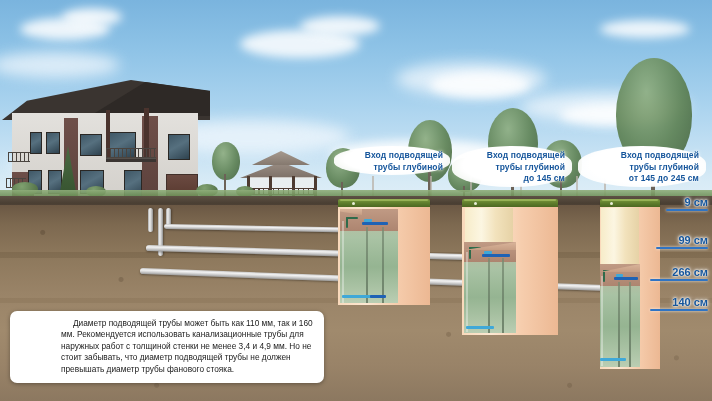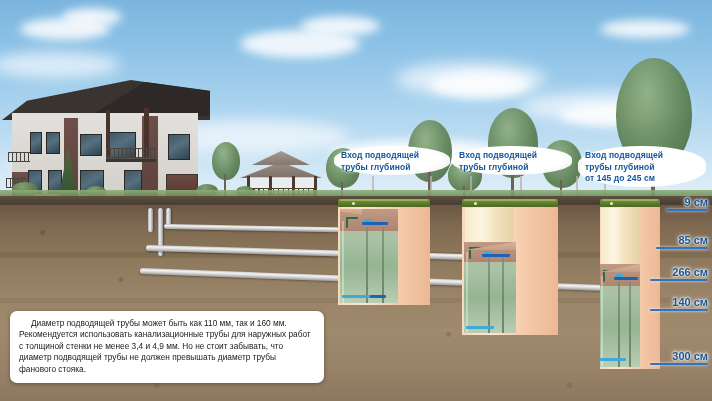--- a/index.html
+++ b/index.html
@@ -199,21 +199,21 @@
     position:absolute; background:#3fa8d8; border-radius:1px;
   }
   .tank-chamfer {
     position:absolute;
     background:linear-gradient(to bottom,#d9b49a,#c69e84);
   }
 
   
   .callout {
     position:absolute;
-    text-align:left;
+    text-align:right;
     color:#15559b;
     font-weight:bold;
     font-size:8.5px;
     line-height:11.5px;
     letter-spacing:.1px;
     padding:4px 7px 2px 7px;
     border-radius:50%/44%;
     background:radial-gradient(ellipse at 50% 46%, #ffffff 0%, #ffffff 58%, rgba(255,255,255,.92) 74%, rgba(255,255,255,.55) 88%, rgba(255,255,255,0) 100%);
     text-shadow:0 0 2px #fff, 0 0 4px #fff;
   }
@@ -236,21 +236,21 @@
   .infobox {
     position:absolute; left:10px; top:311px; width:314px;
     background:#ffffff;
     border-radius:7px;
     padding:7px 9px 8px 9px;
     color:#1a1a1a;
     font-size:8.3px;
     line-height:11.4px;
     box-shadow:0 1px 4px rgba(0,0,0,.35);
   }
-  .infobox p { text-indent:12px; text-align:left; }
+  .infobox p { text-indent:12px; text-align:left;margin-left:42px; }
 </style>
 </head>
 <body>
 
 <div id="scene">
 
   <div class="sky"></div>
 
   <div class="cloud" style="left:20px;  top:18px;  width:90px;  height:22px;"></div>
   <div class="cloud" style="left:62px;  top:8px;   width:60px;  height:18px;"></div>
@@ -441,50 +441,47 @@
   </div>
 
   <div class="callout" style="left:334px; top:146px; width:116px;">
     <div>Вход подводящей</div>
     <div>трубы глубиной</div>
   </div>
 
   <div class="callout" style="left:452px; top:146px; width:120px;">
     <div>Вход подводящей</div>
     <div>трубы глубиной</div>
+    <div>до 145 см</div>
   </div>
 
   <div class="callout" style="left:578px; top:146px; width:128px;">
     <div>Вход подводящей</div>
     <div>трубы глубиной</div>
     <div>от 145 до 245 см</div>
   </div>
 
   <div class="depth-row" style="top:196px; width:76px;">
     <div class="depth-label">9 см</div>
     <div class="depth-bar" style="width:42px;"></div>
   </div>
 
   <div class="depth-row" style="top:234px; width:82px;">
-    <div class="depth-label">85 см</div>
+    <div class="depth-label">99 см</div>
     <div class="depth-bar" style="width:52px;"></div>
   </div>
 
   <div class="depth-row" style="top:266px; width:90px;">
     <div class="depth-label">266 см</div>
     <div class="depth-bar" style="width:58px;"></div>
   </div>
 
   <div class="depth-row" style="top:296px; width:90px;">
     <div class="depth-label">140 см</div>
     <div class="depth-bar" style="width:58px;"></div>
   </div>
 
-  <div class="depth-row" style="top:350px; width:90px;">
-    <div class="depth-label">300 см</div>
-    <div class="depth-bar" style="width:58px;"></div>
-  </div>
 
   <div class="infobox">
     <p>Диаметр подводящей трубы может быть как 110 мм, так и 160 мм. Рекомендуется использовать канализационные трубы для наружных работ с толщиной стенки не менее 3,4 и 4,9 мм. Но не стоит забывать, что диаметр подводящей трубы не должен превышать диаметр трубы фанового стояка.</p>
   </div>
 
 </div>
 
 </body></html>

